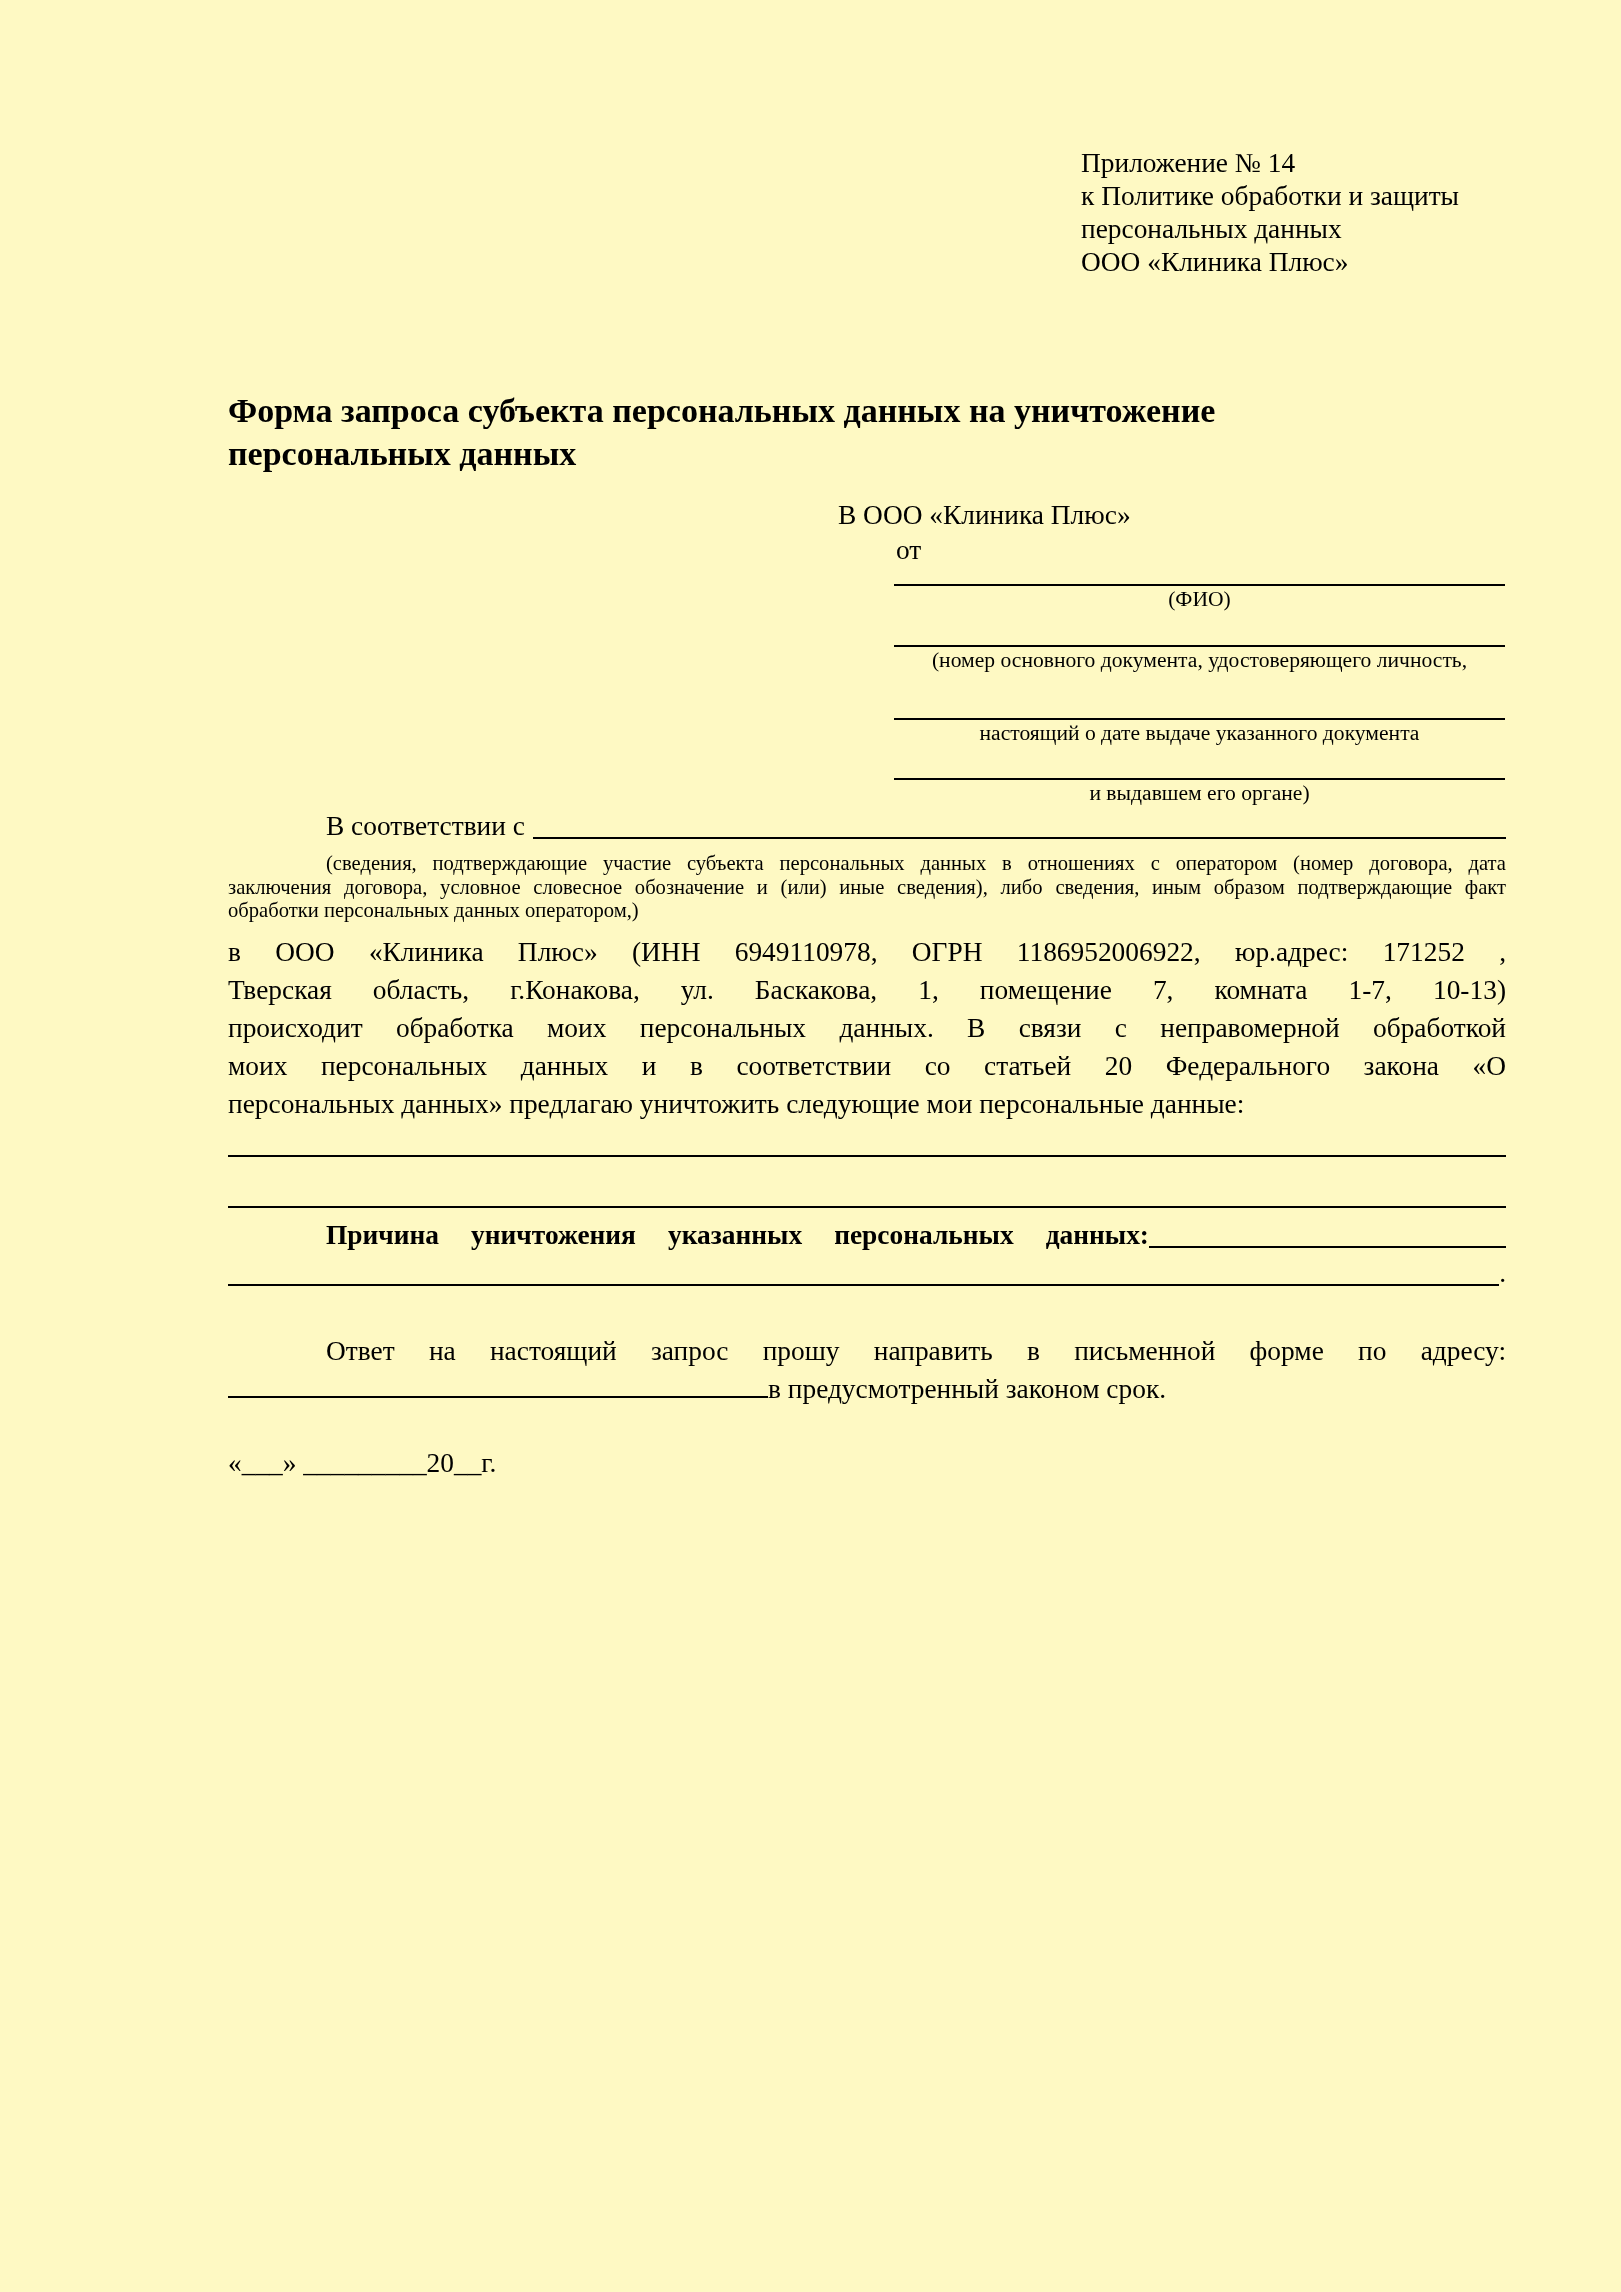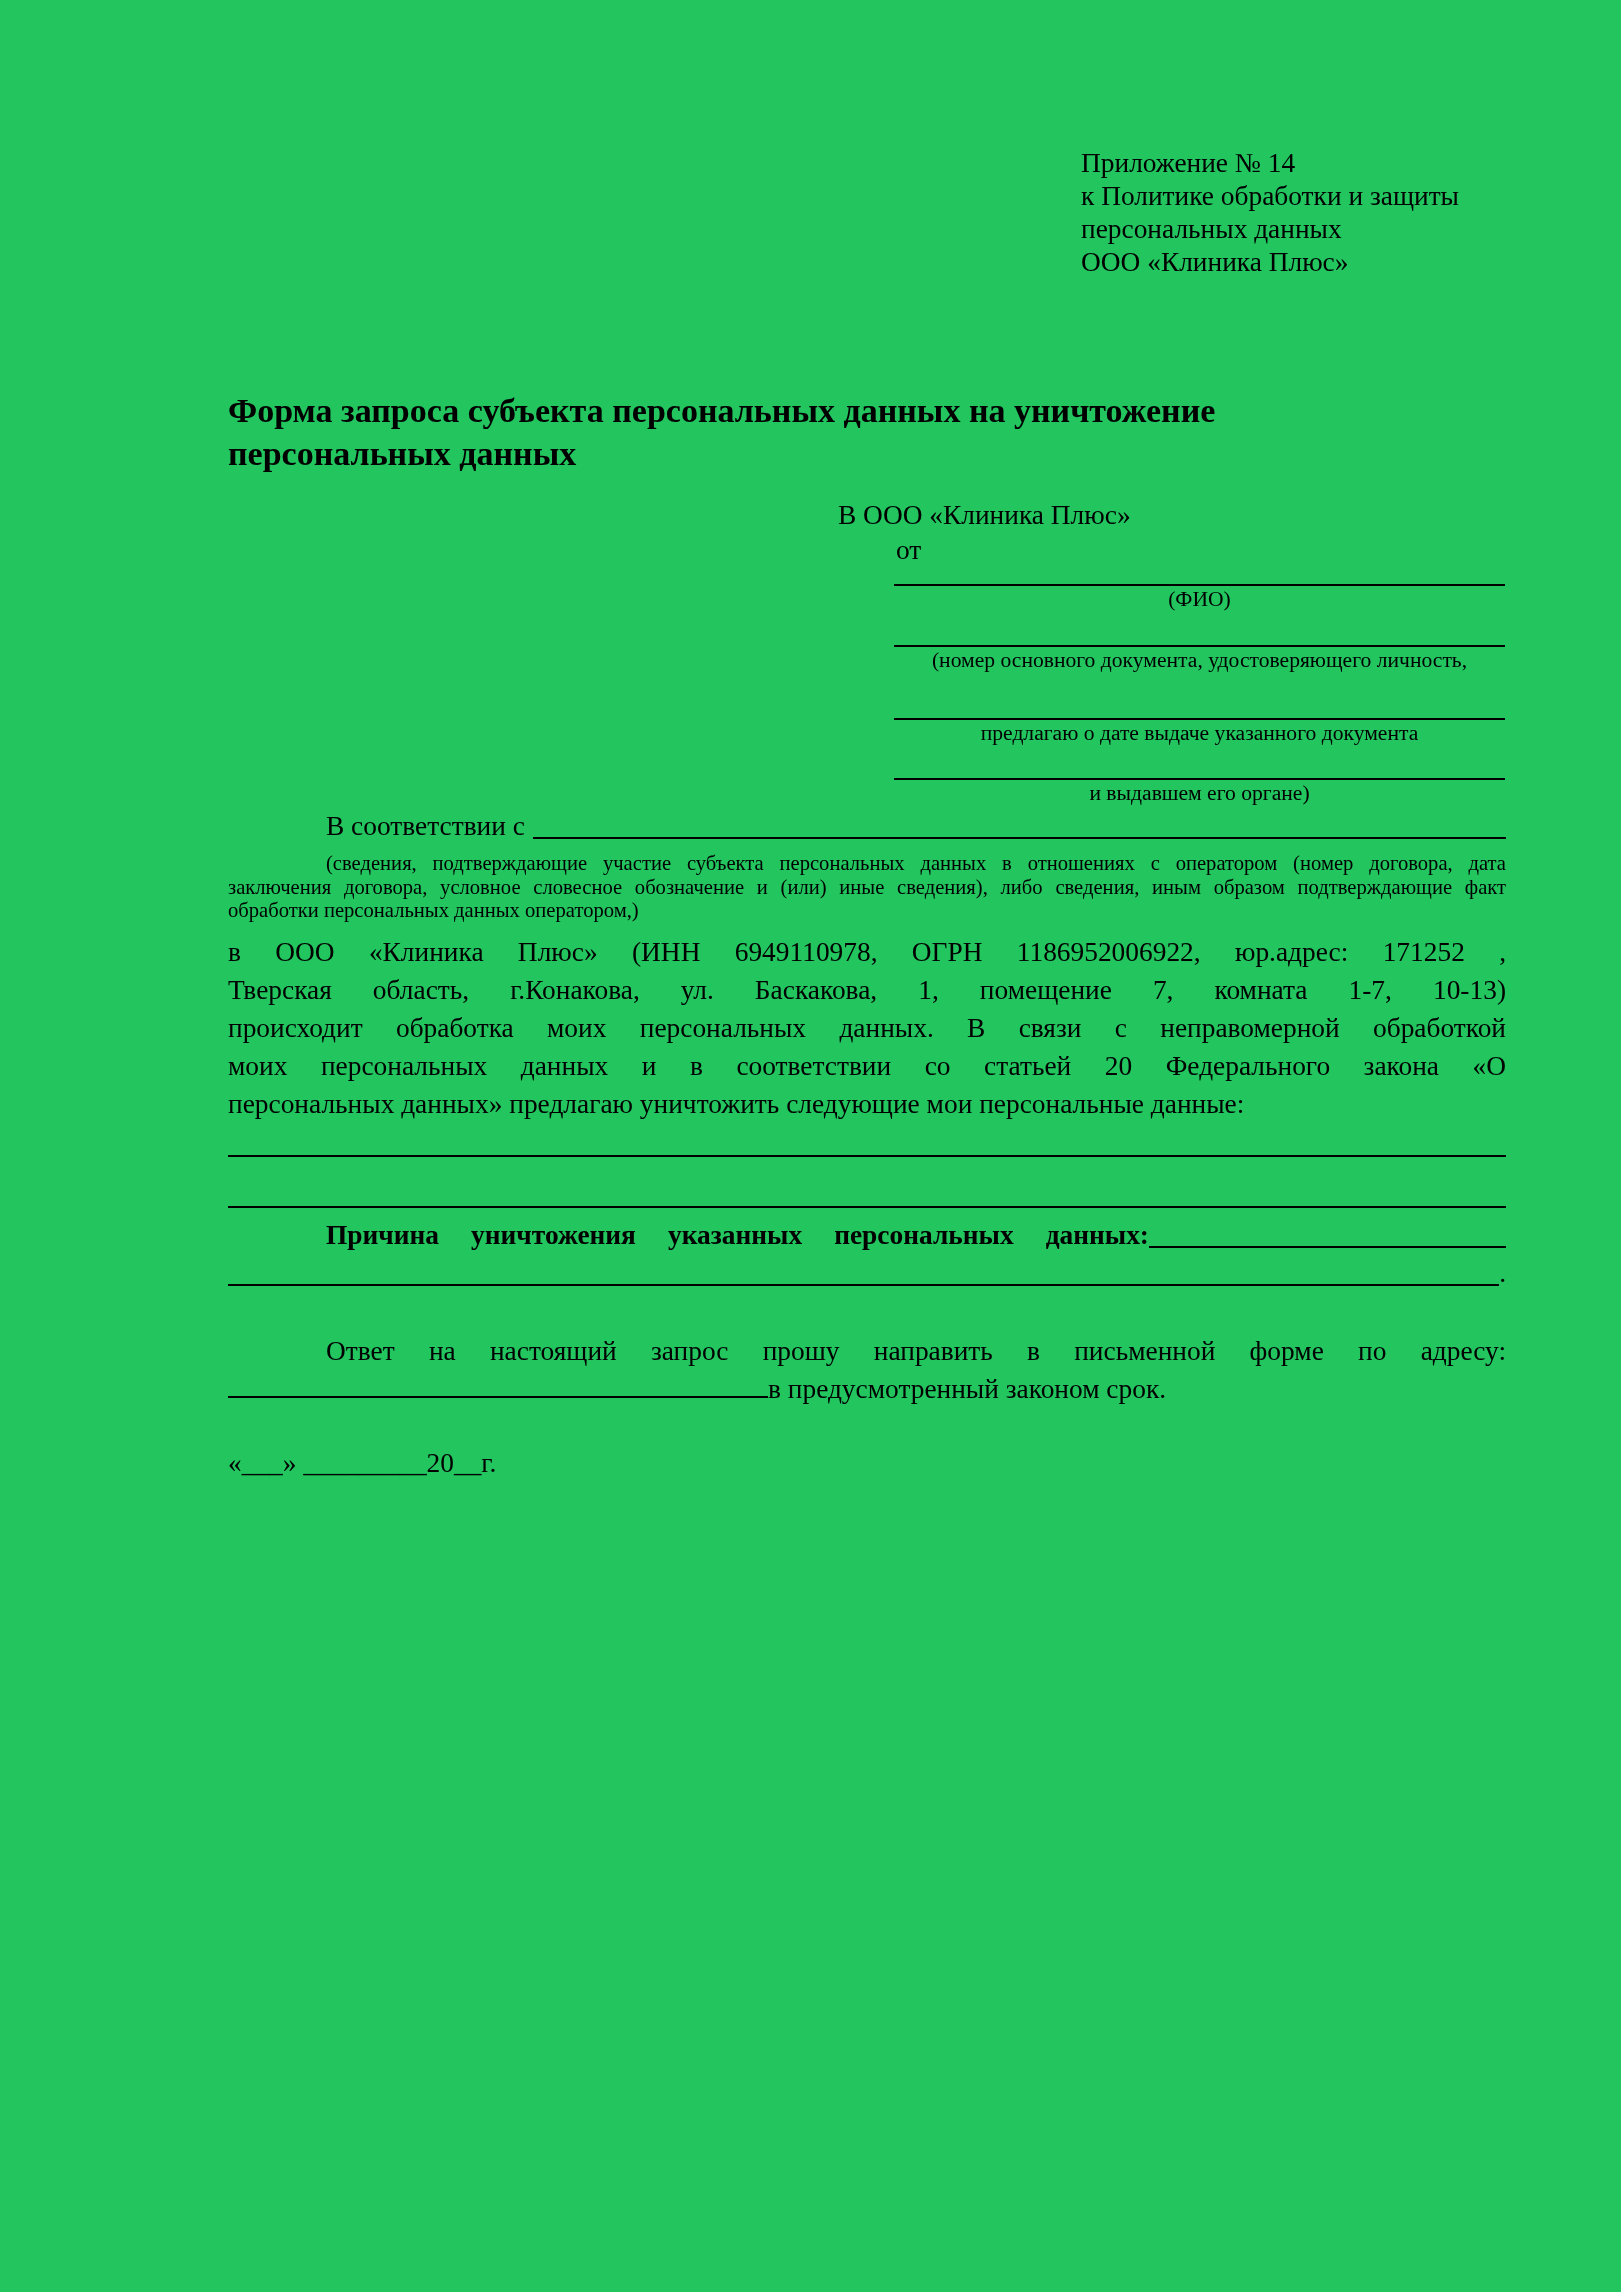--- a/index.html
+++ b/index.html
@@ -1,20 +1,20 @@
 <!DOCTYPE html>
 <html><head>
 <meta charset="utf-8">
 <style>
   * { margin:0; padding:0; box-sizing:border-box; }
   html,body { background:#ffffff; }
   .page {
     position:relative;
     width:1621px; height:2293px;
-    background:#22c55e;
+    background:#fef9c3;
     color:#000;
     font-family:"Liberation Serif", "DejaVu Serif", serif;
     font-size:27.4px;
     overflow:hidden;
   }
   .content { padding:147px 115px 0 228px; }
 
   
   .appendix { margin-left:853px; line-height:33px; }
   .appendix div { white-space:nowrap; }
@@ -91,21 +91,21 @@
     <div class="addr-to">В ООО «Клиника Плюс»</div>
     <div class="addr-from">от</div>
 
     <div class="fline mt16"></div>
     <div class="fcap">(ФИО)</div>
 
     <div class="fline mt34"></div>
     <div class="fcap">(номер основного документа, удостоверяющего личность,</div>
 
     <div class="fline mt45"></div>
-    <div class="fcap">предлагаю о дате выдаче указанного документа</div>
+    <div class="fcap">настоящий о дате выдаче указанного документа</div>
 
     <div class="fline mt33"></div>
     <div class="fcap">и выдавшем его органе)</div>
 
     <div class="accordance-row">
       <span class="lead">В соответствии с</span>
       <span class="flex-line"></span>
     </div>
 
     <div class="fine-print">

